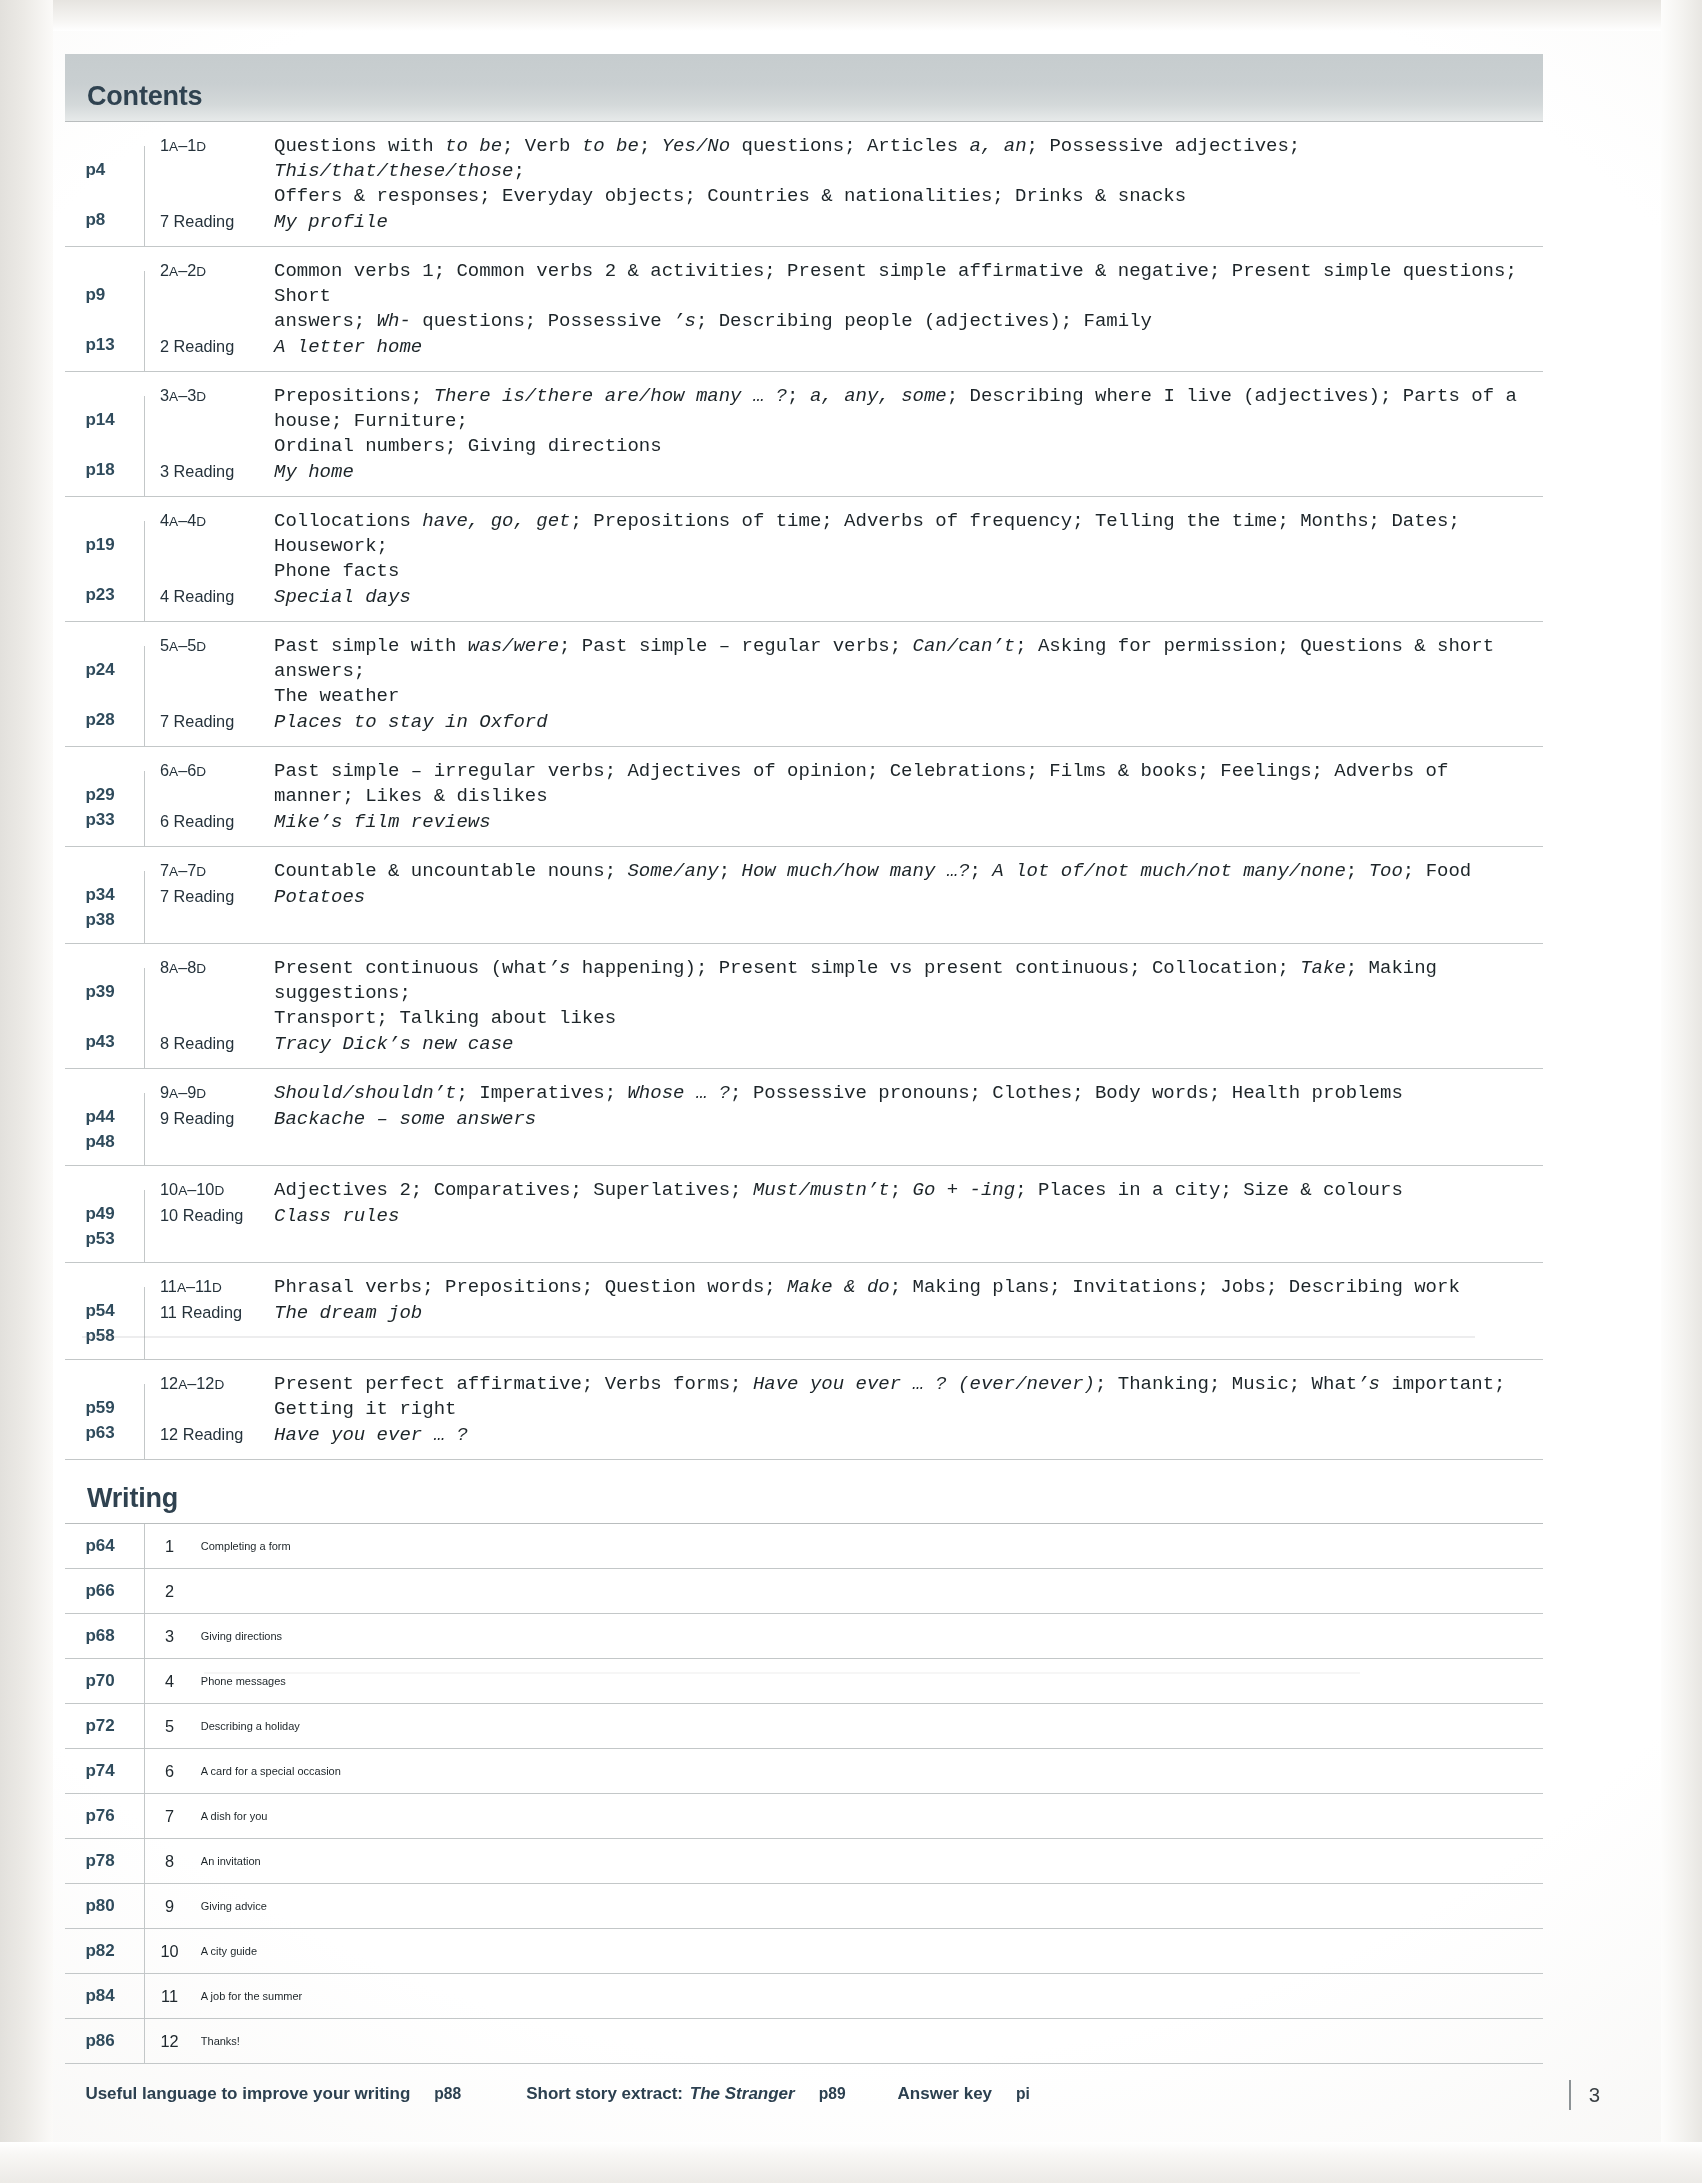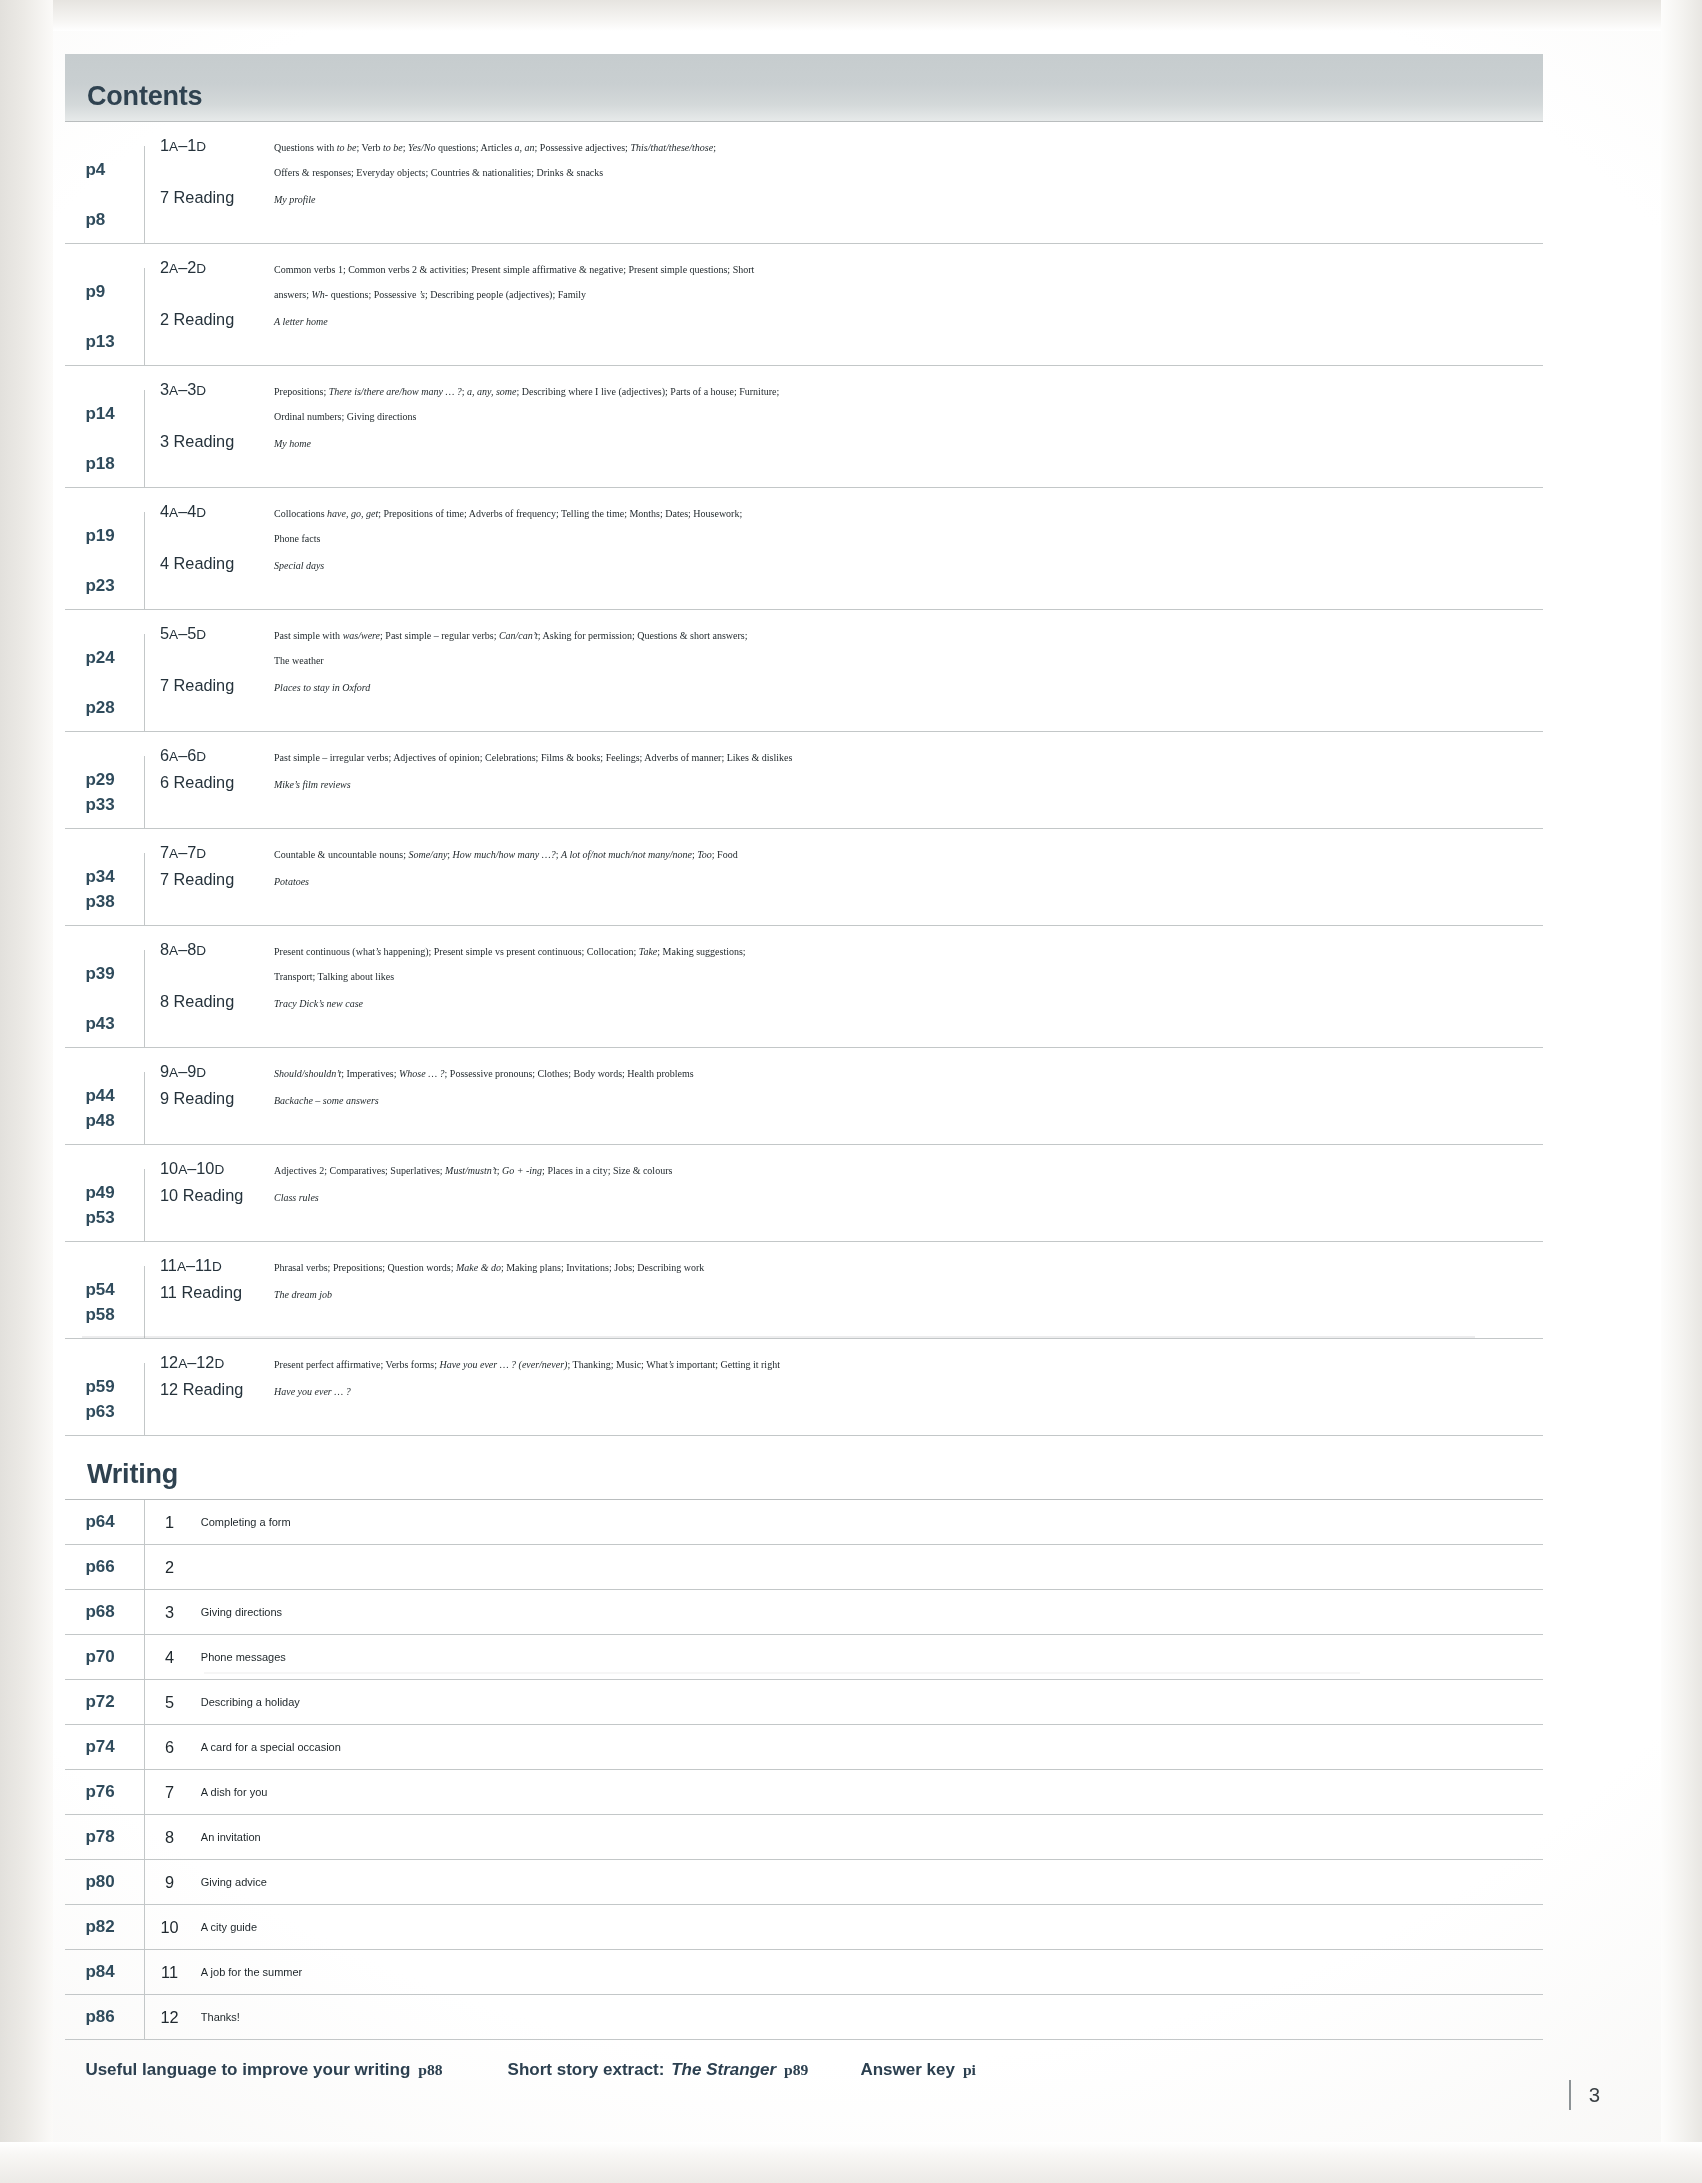--- a/index.html
+++ b/index.html
@@ -120,23 +120,23 @@
     font-size: 16.3px;
     color: #25323b;
     white-space: nowrap;
     font-family: "Liberation Sans", sans-serif;
   }
   .lesson-label .sc {
     font-size: 13.6px;
   }
   .line-text {
     flex: 1 1 auto;
-    font-size: 10px;
+    font-size: 19px;
     color: #1d2529;
-    font-family: Liberation Serif, serif;
+    font-family: Liberation Mono, monospace;
   }
   .line-text.cont {
     margin-left: 114px;
     flex: none;
   }
   .reading-title {
     font-style: italic;
   }
   i.it { font-style: italic; }
 
@@ -186,22 +186,21 @@
     gap: 0;
     padding: 20.4px 0 15px 20.4px;
     font-size: 17px;
     font-weight: bold;
     color: #2c4050;
   }
   .fn-item { white-space: nowrap; }
   .fn-item .pg {
     font-weight: bold;
     font-size: 15.6px;
-    margin-left: 8px;
-    font-family: Liberation Serif, serif;
+    margin-left: 24px;
   }
   .fn-gap-1 { width: 65px; flex: 0 0 65px; }
   .fn-gap-2 { width: 52px; flex: 0 0 52px; }
   .fn-title-it {
     font-style: italic;
     font-weight: bold;
   }
 
   
   .page-footer {

